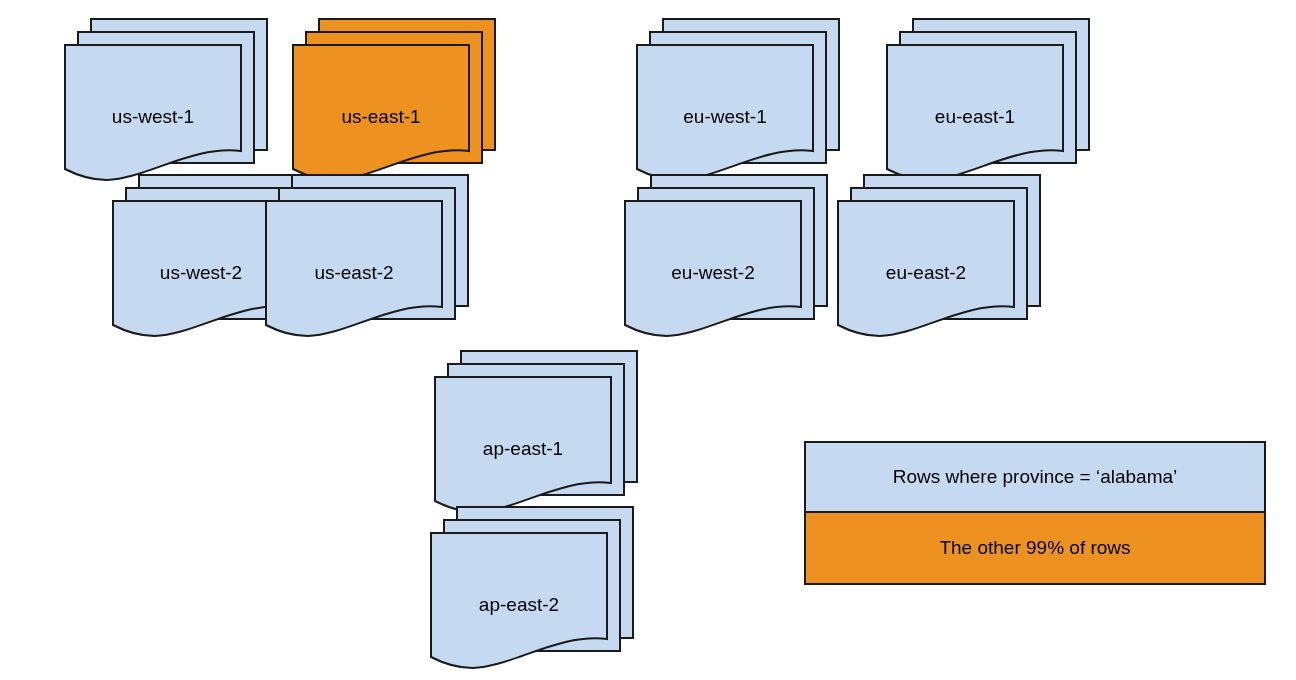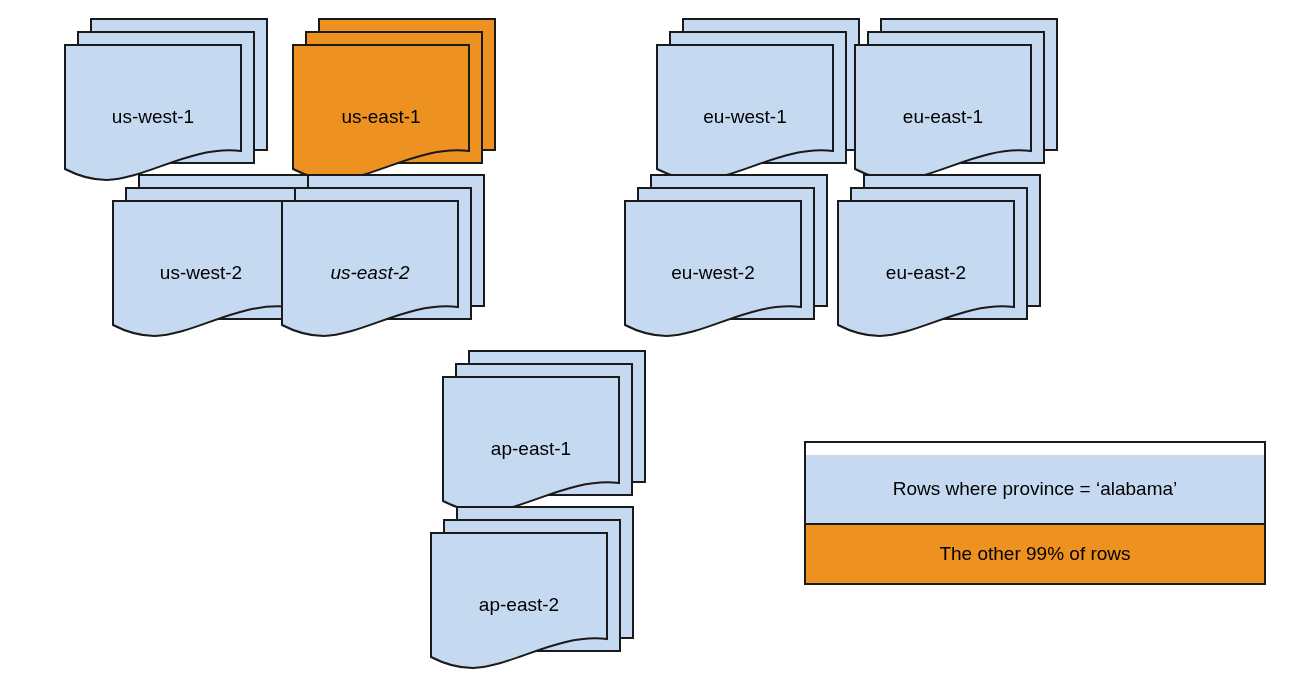--- a/index.html
+++ b/index.html
@@ -87,35 +87,35 @@
         </g>
         <g transform="translate(13,13)">
           <path class="doc-shape" d="M 1 1 L 177 1 L 177 132 L 1 132 Z" fill="#ED9121"></path>
         </g>
         <g transform="translate(0,26)">
           <path class="doc-shape" d="M 1 1 L 177 1 L 177 107 C 128.16 101 81.88000000000001 135 42.72 136 C 24.92 136 10.68 130 1 125 Z" fill="#ED9121"></path>
         </g>
         <text class="stack-label" x="89" y="100.48">us-east-1</text>
       </svg>
     </div>
-    <div class="stack" style="left: 592px; top: 18px; width: 204px; height: 159px; margin-left: 20px;">
+    <div class="stack" style="left: 592px; top: 18px; width: 204px; height: 159px;">
       <svg width="212" height="167" viewBox="0 0 212 167">
         <g transform="translate(26,0)">
           <path class="doc-shape" d="M 1 1 L 177 1 L 177 132 L 1 132 Z" fill="#C5D9F1"></path>
         </g>
         <g transform="translate(13,13)">
           <path class="doc-shape" d="M 1 1 L 177 1 L 177 132 L 1 132 Z" fill="#C5D9F1"></path>
         </g>
         <g transform="translate(0,26)">
           <path class="doc-shape" d="M 1 1 L 177 1 L 177 107 C 128.16 101 81.88000000000001 135 42.72 136 C 24.92 136 10.68 130 1 125 Z" fill="#C5D9F1"></path>
         </g>
         <text class="stack-label" x="89" y="100.48">eu-west-1</text>
       </svg>
     </div>
-    <div class="stack" style="left: 810px; top: 18px; width: 164px; height: 159px;">
+    <div class="stack" style="left: 842px; top: 18px; width: 164px; height: 159px;">
       <svg width="212" height="167" viewBox="0 0 212 167">
         <g transform="translate(26,0)">
           <path class="doc-shape" d="M 1 1 L 177 1 L 177 132 L 1 132 Z" fill="#C5D9F1"></path>
         </g>
         <g transform="translate(13,13)">
           <path class="doc-shape" d="M 1 1 L 177 1 L 177 132 L 1 132 Z" fill="#C5D9F1"></path>
         </g>
         <g transform="translate(0,26)">
           <path class="doc-shape" d="M 1 1 L 177 1 L 177 107 C 128.16 101 81.88000000000001 135 42.72 136 C 24.92 136 10.68 130 1 125 Z" fill="#C5D9F1"></path>
         </g>
@@ -129,21 +129,21 @@
         </g>
         <g transform="translate(13,13)">
           <path class="doc-shape" d="M 1 1 L 177 1 L 177 132 L 1 132 Z" fill="#C5D9F1"></path>
         </g>
         <g transform="translate(0,26)">
           <path class="doc-shape" d="M 1 1 L 177 1 L 177 107 C 128.16 101 81.88000000000001 135 42.72 136 C 24.92 136 10.68 130 1 125 Z" fill="#C5D9F1"></path>
         </g>
         <text class="stack-label" x="89" y="100.48">us-west-2</text>
       </svg>
     </div>
-    <div class="stack" style="left: 237px; top: 174px; width: 220px; height: 159px; font-style: italic;">
+    <div class="stack" style="left: 221px; top: 174px; width: 220px; height: 159px;">
       <svg width="212" height="167" viewBox="0 0 212 167">
         <g transform="translate(26,0)">
           <path class="doc-shape" d="M 1 1 L 177 1 L 177 132 L 1 132 Z" fill="#C5D9F1"></path>
         </g>
         <g transform="translate(13,13)">
           <path class="doc-shape" d="M 1 1 L 177 1 L 177 132 L 1 132 Z" fill="#C5D9F1"></path>
         </g>
         <g transform="translate(0,26)">
           <path class="doc-shape" d="M 1 1 L 177 1 L 177 107 C 128.16 101 81.88000000000001 135 42.72 136 C 24.92 136 10.68 130 1 125 Z" fill="#C5D9F1"></path>
         </g>
@@ -171,21 +171,21 @@
         </g>
         <g transform="translate(13,13)">
           <path class="doc-shape" d="M 1 1 L 177 1 L 177 132 L 1 132 Z" fill="#C5D9F1"></path>
         </g>
         <g transform="translate(0,26)">
           <path class="doc-shape" d="M 1 1 L 177 1 L 177 107 C 128.16 101 81.88000000000001 135 42.72 136 C 24.92 136 10.68 130 1 125 Z" fill="#C5D9F1"></path>
         </g>
         <text class="stack-label" x="89" y="100.48">eu-east-2</text>
       </svg>
     </div>
-    <div class="stack" style="left: 398px; top: 350px; width: 204px; height: 159px;">
+    <div class="stack" style="left: 390px; top: 350px; width: 204px; height: 159px;">
       <svg width="212" height="167" viewBox="0 0 212 167">
         <g transform="translate(26,0)">
           <path class="doc-shape" d="M 1 1 L 177 1 L 177 132 L 1 132 Z" fill="#C5D9F1"></path>
         </g>
         <g transform="translate(13,13)">
           <path class="doc-shape" d="M 1 1 L 177 1 L 177 132 L 1 132 Z" fill="#C5D9F1"></path>
         </g>
         <g transform="translate(0,26)">
           <path class="doc-shape" d="M 1 1 L 177 1 L 177 107 C 128.16 101 81.88000000000001 135 42.72 136 C 24.92 136 10.68 130 1 125 Z" fill="#C5D9F1"></path>
         </g>
@@ -200,20 +200,20 @@
         <g transform="translate(13,13)">
           <path class="doc-shape" d="M 1 1 L 177 1 L 177 132 L 1 132 Z" fill="#C5D9F1"></path>
         </g>
         <g transform="translate(0,26)">
           <path class="doc-shape" d="M 1 1 L 177 1 L 177 107 C 128.16 101 81.88000000000001 135 42.72 136 C 24.92 136 10.68 130 1 125 Z" fill="#C5D9F1"></path>
         </g>
         <text class="stack-label" x="89" y="100.48">ap-east-2</text>
       </svg>
     </div>
     <div class="legend" style="left: 804px; top: 441px; width: 462px; height: 144px;">
-      <div class="legend-row top" style="background: rgb(197, 217, 241); flex: 0 0 70px; margin-top: 12px;">
+      <div class="legend-row top" style="background: rgb(197, 217, 241); flex: 0 0 70px;">
         <span>Rows where province = ‘alabama’</span>
       </div>
       <div class="legend-row" style="background: rgb(237, 145, 33); flex: 1 1 auto;">
         <span>The other 99% of rows</span>
       </div>
     </div>
   </div>
 
 </body></html>

